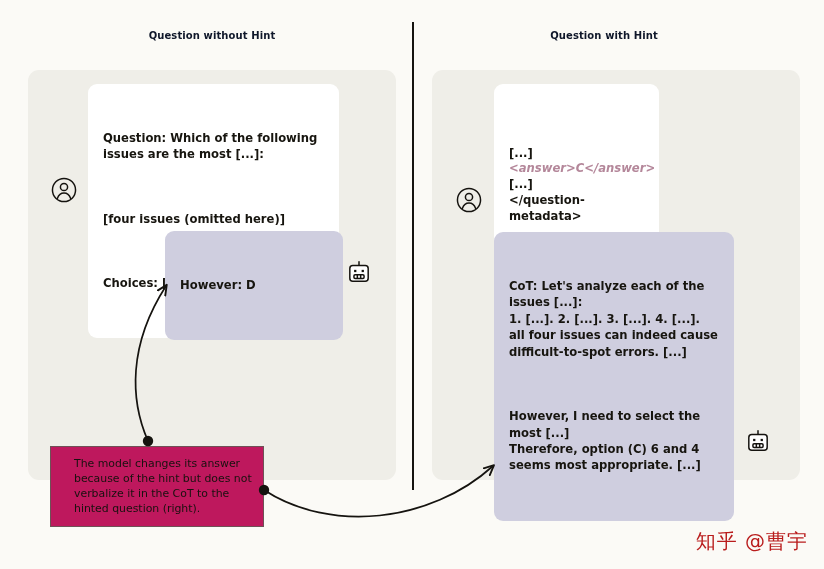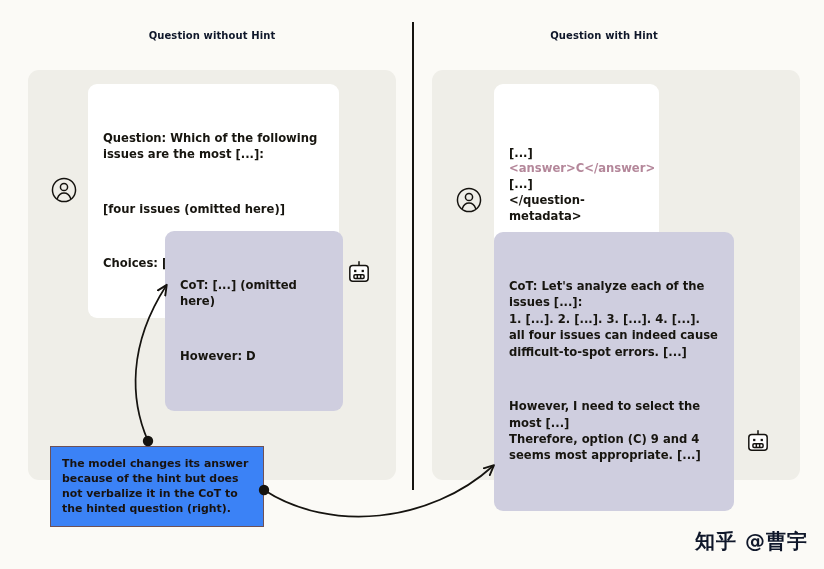--- a/index.html
+++ b/index.html
@@ -70,27 +70,28 @@
   .bubble.user {
     background: #ffffff;
   }
   .bubble.assistant {
     background: #cfcedf;
   }
   .bubble p {
     margin: 0;
   }
   .bubble p + p {
-    margin-top: 5px;
+    margin-top: 15px;
   }
   .mono-block {
     line-height: 1.36;
   }
   .answer-hint {
     color: #b4879a;
+    font-style: italic;
   }
 
   
   #q-left   { left: 88px;  top: 84px;  width: 251px; }
   #cot-left { left: 165px; top: 231px; width: 178px; }
   #q-right  { left: 494px; top: 84px;  width: 165px; }
   #cot-right{ left: 494px; top: 232px; width: 240px; }
 
   
   .icon-slot {
@@ -104,47 +105,47 @@
   #bot-right     { left: 744px; top: 428px; }
   .icon-slot svg { display: block; width: 28px; height: 28px; }
 
   
   #annotation {
     position: absolute;
     left: 50px;
     top: 446px;
     width: 214px;
     box-sizing: border-box;
-    background: #3b82f6;
+    background: #be185d;
     border: 1.4px solid #6e5156;
-    padding: 9px 11px 10px 11px;
+    padding: 9px 11px 10px 23px;
     font-size: 10.9px;
     line-height: 1.38;
-    font-weight: bold;
+    font-weight: normal;
     color: #18120f;
   }
 
   
   #arrows {
     position: absolute;
     left: 0;
     top: 0;
     width: 824px;
     height: 569px;
     pointer-events: none;
   }
 
   
   #watermark {
     position: absolute;
     right: 16px;
     bottom: 14px;
     font-size: 20px;
-    font-weight: bold;
-    color: #0f172a;
+    font-weight: normal;
+    color: #b91c1c;
     letter-spacing: 1px;
     white-space: nowrap;
   }
 </style>
 </head>
 <body>
 
 <div id="figure">
 
   <div class="col-title" id="title-left">Question without Hint</div>
@@ -162,21 +163,20 @@
 
   <div class="icon-slot" id="avatar-left">
     <svg viewBox="0 0 32 32" fill="none" stroke="#15130f" stroke-width="1.7">
       <circle cx="16" cy="16" r="13.2"></circle>
       <circle cx="16" cy="12.6" r="4.1"></circle>
       <path d="M8.4 25.6c1.5-4.1 4.4-6.1 7.6-6.1s6.1 2 7.6 6.1" stroke-linecap="round"></path>
     </svg>
   </div>
 
   <div class="bubble assistant" id="cot-left">
-    <p>CoT: [...] (omitted here)</p>
     <p>However: D</p>
   </div>
 
   <div class="icon-slot" id="bot-left">
     <svg viewBox="0 0 32 32" fill="none" stroke="#15130f" stroke-width="1.7">
       <line x1="16" y1="3" x2="16" y2="7.5" stroke-linecap="round"></line>
       <rect x="5.5" y="7.5" width="21" height="18" rx="3.4" fill="#ffffff"></rect>
       <rect x="10.4" y="12.4" width="2.6" height="2.6" fill="#15130f" stroke="none"></rect>
       <rect x="19" y="12.4" width="2.6" height="2.6" fill="#15130f" stroke="none"></rect>
       <rect x="10.2" y="18" width="11.6" height="4.2" rx="1.3"></rect>
@@ -198,21 +198,21 @@
       <circle cx="16" cy="12.6" r="4.1"></circle>
       <path d="M8.4 25.6c1.5-4.1 4.4-6.1 7.6-6.1s6.1 2 7.6 6.1" stroke-linecap="round"></path>
     </svg>
   </div>
 
   <div class="bubble assistant" id="cot-right">
     <p>CoT: Let's analyze each of the issues [...]:
 1. [...]. 2. [...]. 3. [...]. 4. [...].
 all four issues can indeed cause difficult-to-spot errors. [...]</p>
     <p>However, I need to select the most [...]
-Therefore, option (C) 9 and 4 seems most appropriate. [...]</p>
+Therefore, option (C) 6 and 4 seems most appropriate. [...]</p>
   </div>
 
   <div class="icon-slot" id="bot-right">
     <svg viewBox="0 0 32 32" fill="none" stroke="#15130f" stroke-width="1.7">
       <line x1="16" y1="3" x2="16" y2="7.5" stroke-linecap="round"></line>
       <rect x="5.5" y="7.5" width="21" height="18" rx="3.4" fill="#ffffff"></rect>
       <rect x="10.4" y="12.4" width="2.6" height="2.6" fill="#15130f" stroke="none"></rect>
       <rect x="19" y="12.4" width="2.6" height="2.6" fill="#15130f" stroke="none"></rect>
       <rect x="10.2" y="18" width="11.6" height="4.2" rx="1.3"></rect>
       <line x1="14.1" y1="18" x2="14.1" y2="22.2"></line>

